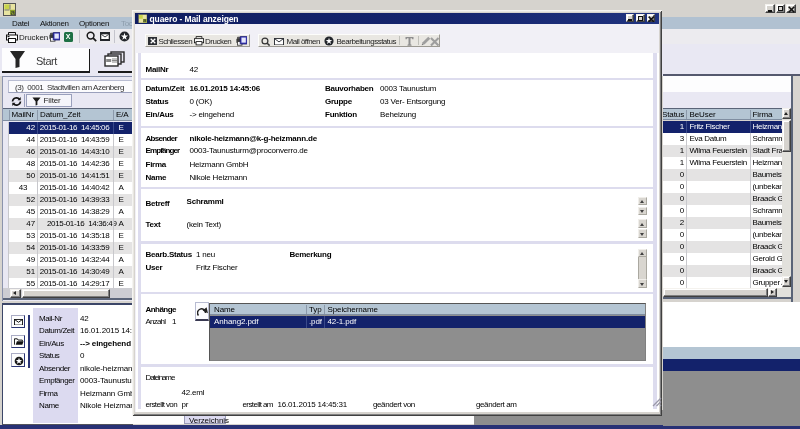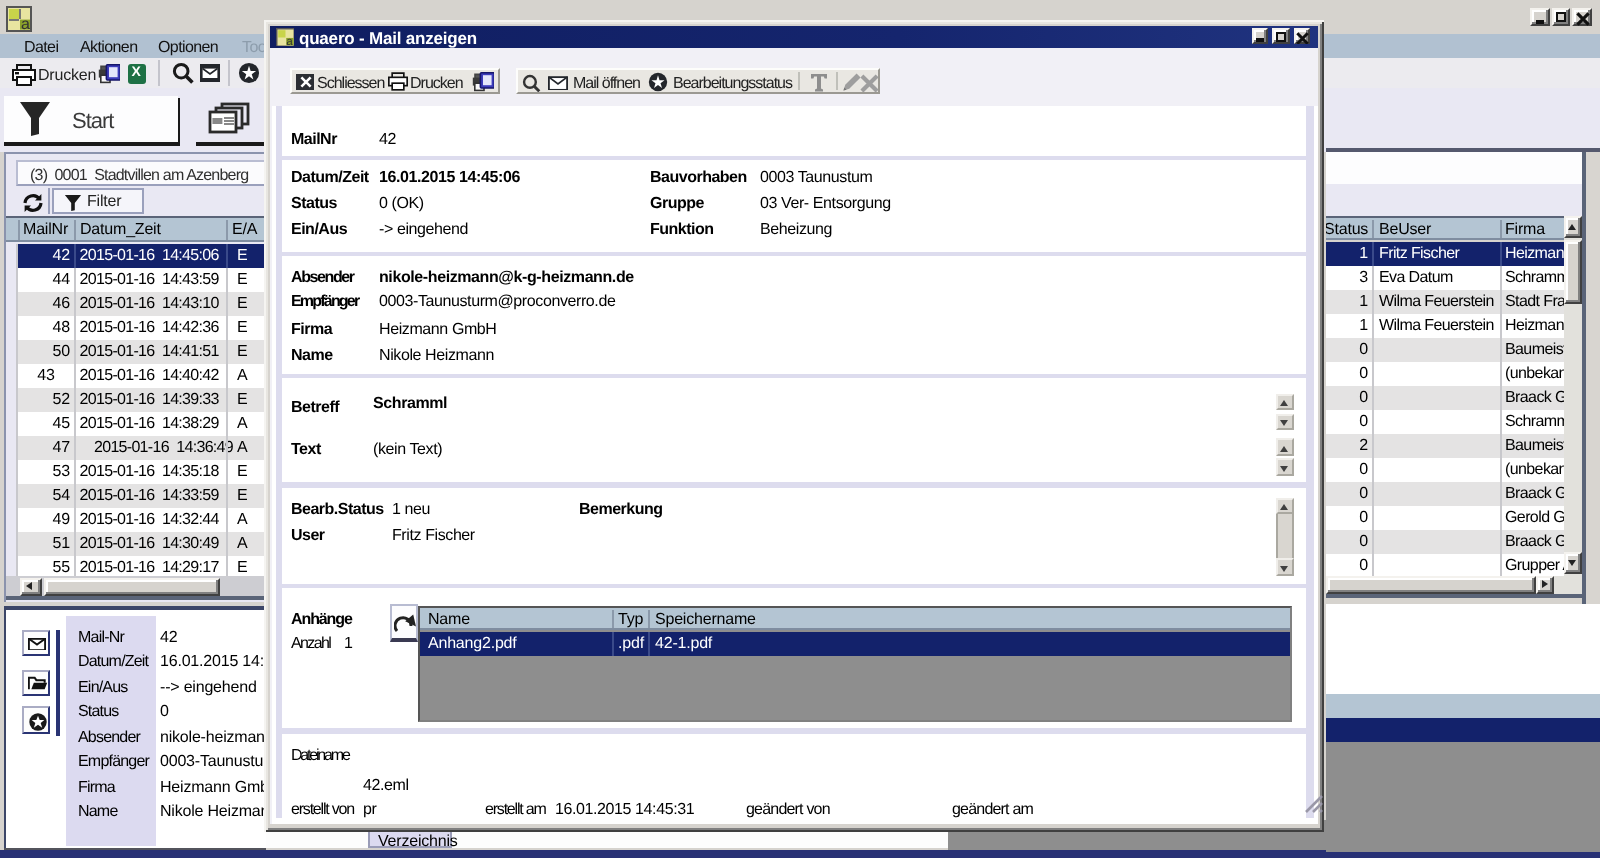--- a/index.html
+++ b/index.html
@@ -261,21 +261,21 @@
   </div>
   <div class="abs" style="left:3px;top:298px;width:130px;height:1.5px;background:#5a6478;"></div>
 
   <div id="detail" class="abs">
       <div style="position:absolute;left:30px;top:3px;width:45px;height:115px;background:#dcdaf0;"></div>
       <div class="dl" style="top:9px;">Mail-Nr</div>
       <div class="dv" style="top:9px;">42</div>
       <div class="dl" style="top:21.5px;">Datum/Zeit</div>
       <div class="dv" style="top:21.5px;">16.01.2015 14:45</div>
       <div class="dl" style="top:34px;">Ein/Aus</div>
-      <div class="dv" style="top:34px;">--&gt; eingehend</div>
+      <div class="dv" style="top:34px;font-weight:bold;">--&gt; eingehend</div>
       <div class="dl" style="top:46.5px;">Status</div>
       <div class="dv" style="top:46.5px;">0</div>
       <div class="dl" style="top:59px;">Absender</div>
       <div class="dv" style="top:59px;">nikole-heizmann@</div>
       <div class="dl" style="top:71.5px;">Empfänger</div>
       <div class="dv" style="top:71.5px;">0003-Taunusturm</div>
       <div class="dl" style="top:84px;">Firma</div>
       <div class="dv" style="top:84px;">Heizmann GmbH</div>
       <div class="dl" style="top:96.5px;">Name</div>
       <div class="dv" style="top:96.5px;">Nikole Heizmann</div>

